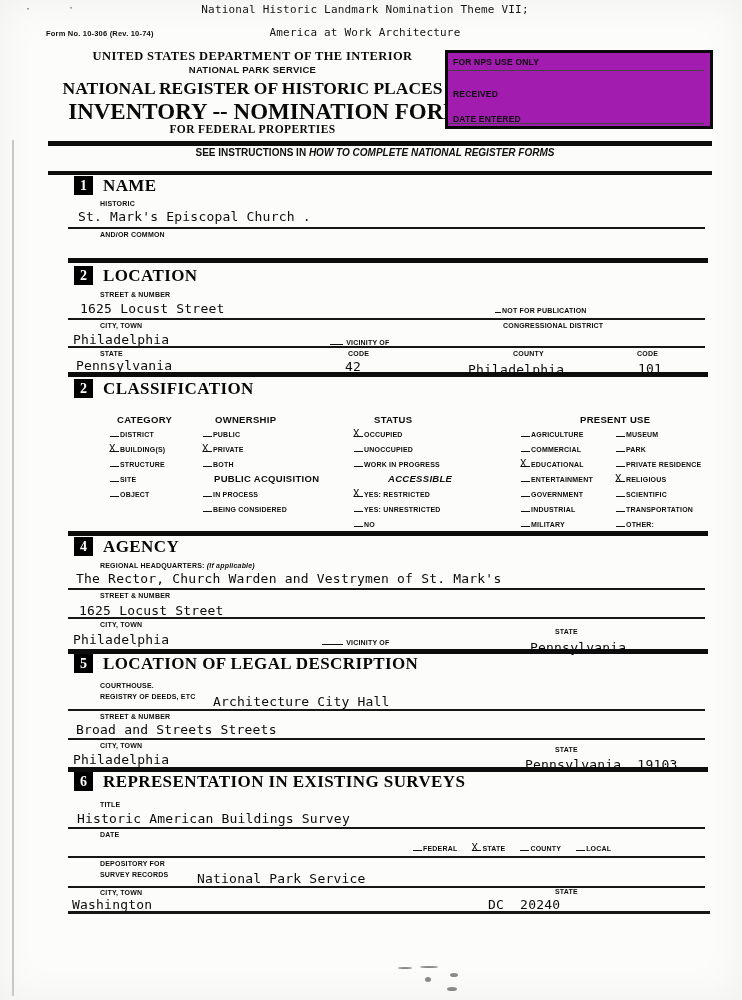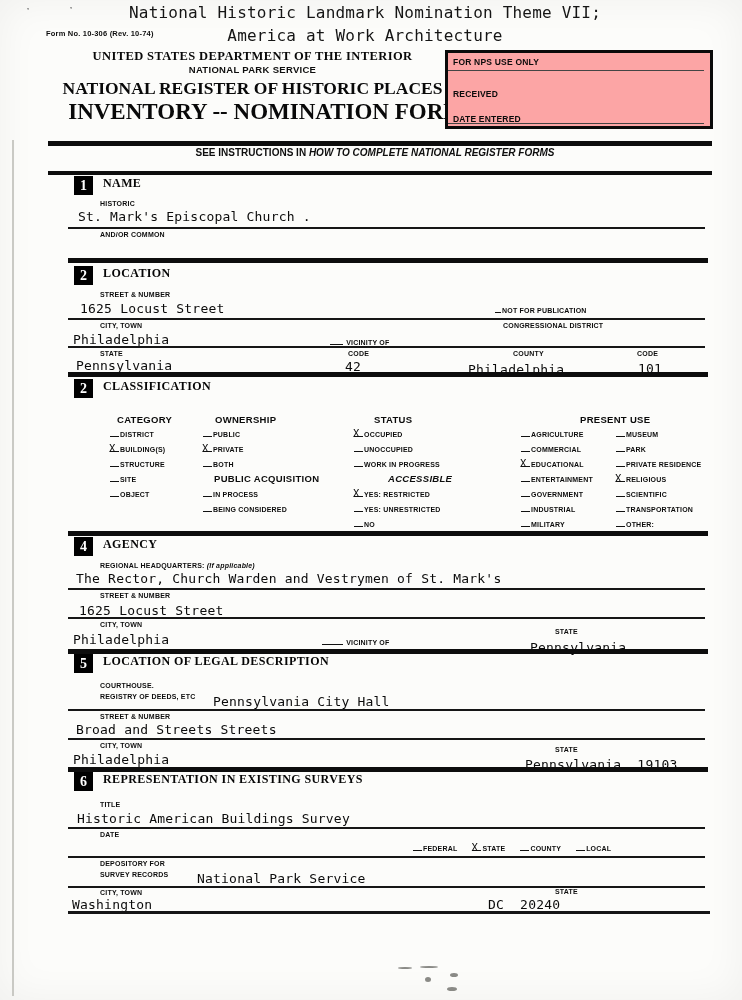--- a/index.html
+++ b/index.html
@@ -1,50 +1,50 @@
 <!DOCTYPE html>
 <html><head>
 <meta charset="utf-8">
 <style>
   html,body{margin:0;padding:0;background:#e9e9e6;}
   .page{position:relative;width:742px;height:1000px;background:#fcfcfa;overflow:hidden;
         box-shadow:inset 0 0 40px rgba(0,0,0,.05);font-family:"Liberation Sans",sans-serif;color:#0e0e0e;}
   .abs{position:absolute;white-space:nowrap;}
   
   .typed{font-family:"DejaVu Sans Mono",monospace;font-size:13px;letter-spacing:.2px;color:#0b0b0b;white-space:pre;}
-  .typed-sm{font-family:"DejaVu Sans Mono",monospace;font-size:16px;letter-spacing:.2px;color:#151515;white-space:pre;}
+  .typed-sm{font-family:"DejaVu Sans Mono",monospace;font-size:11px;letter-spacing:.2px;color:#151515;white-space:pre;}
   
   .lbl{font-weight:bold;font-size:7px;letter-spacing:.2px;color:#0d0d0d;}
   .lbl8{font-weight:bold;font-size:8.5px;letter-spacing:.2px;color:#0b0b0b;}
   
   .serif{font-family:"Liberation Serif",serif;font-weight:bold;color:#090909;}
   .rule{position:absolute;background:#0d0d0d;}
   .thin{position:absolute;background:#161616;height:1.8px;}
   
   .numbox{position:absolute;width:19px;height:19px;background:#000;color:#fff;
           font-family:"Liberation Serif",serif;font-weight:bold;font-size:14px;
           text-align:center;line-height:19px;}
   .sectitle{position:absolute;font-family:"Liberation Serif",serif;font-weight:bold;
-            font-size:12px;letter-spacing:.4px;color:#070707;}
+            font-size:17px;letter-spacing:.4px;color:#070707;}
   
   .bl{display:inline-block;width:9px;height:7px;border-bottom:1.7px solid #111;
       margin-right:1px;position:relative;vertical-align:baseline;}
   .bl.w6{width:6px}.bl.w13{width:13px}.bl.w21{width:21px}
   .opt{height:15px;line-height:10px;font-weight:bold;font-size:7px;letter-spacing:.2px;color:#0c0c0c;white-space:nowrap;}
   .opt[data-checked="true"] .bl::after{content:"X";position:absolute;left:-1px;bottom:-2px;
       font-family:"DejaVu Sans Mono",monospace;font-size:10.5px;font-weight:400;color:#0b0b0b;}
   .opt[data-type="header"]{font-size:9.5px;letter-spacing:.3px;}
   #col-own .opt[data-type="header"]{margin-left:11px;}
   #col-status .opt[data-type="header"]{margin-left:34px;font-style:italic;}
   .colhead{position:absolute;font-weight:bold;font-size:9.5px;letter-spacing:.3px;color:#0a0a0a;}
   
   .lvlrow{display:flex;}
   .lvlrow .opt{margin-right:15px;height:auto;}
   
-  .npsbox{position:absolute;left:445px;top:50px;width:262px;height:73px;border:3px solid #0a0a0a;background:#fca5a5;}
+  .npsbox{position:absolute;left:445px;top:50px;width:262px;height:73px;border:3px solid #0a0a0a;background:#a21caf;}
   
   .artifact{position:absolute;background:#8a8a86;border-radius:50%;}
   .vline{position:absolute;left:12px;top:140px;width:1.5px;height:856px;background:#c9c9c4;}
   .tick{position:absolute;font-size:9px;color:#333;}
 </style>
 </head>
 <body>
 
 <div class="page">
 
@@ -54,20 +54,21 @@
 
   <div class="abs typed-sm" style="left:100px;top:3px;width:530px;text-align:center;">National Historic Landmark Nomination Theme VII;</div>
   <div class="abs typed-sm" style="left:100px;top:26px;width:530px;text-align:center;">America at Work Architecture</div>
 
   <div class="abs lbl" style="left:46px;top:29px;font-size:7.5px;">Form No. 10-306 (Rev. 10-74)</div>
 
   <div class="abs serif" style="left:40px;top:49px;width:425px;text-align:center;font-size:12.5px;letter-spacing:.4px;">UNITED STATES DEPARTMENT OF THE INTERIOR</div>
   <div class="abs" style="left:40px;top:64px;width:425px;text-align:center;font-weight:bold;font-size:9.5px;letter-spacing:.3px;">NATIONAL PARK SERVICE</div>
   <div class="abs serif" style="left:40px;top:78px;width:425px;text-align:center;font-size:17.5px;">NATIONAL REGISTER OF HISTORIC PLACES</div>
   <div class="abs serif" style="left:40px;top:99px;width:425px;text-align:right;font-size:23px;">INVENTORY -- NOMINATION FORM</div>
+  <div class="abs serif" style="left:40px;top:123px;width:425px;text-align:center;font-size:11.5px;letter-spacing:.4px;">FOR FEDERAL PROPERTIES</div>
 
   <div class="npsbox">
     <div class="abs lbl8" style="left:5px;top:4px;">FOR NPS USE ONLY</div>
     <div class="thin" style="left:0;top:17px;width:256px;height:1.2px;background:#444;"></div>
     <div class="abs lbl8" style="left:5px;top:36px;">RECEIVED</div>
     <div class="abs lbl8" style="left:5px;top:61px;">DATE ENTERED</div>
     <div class="thin" style="left:0;top:70px;width:256px;height:1.2px;background:#444;"></div>
   </div>
 
   <div class="rule" style="left:48px;top:141px;width:664px;height:4.5px;"></div>
@@ -171,21 +172,21 @@
   <div class="abs lbl" style="left:555px;top:628px;">STATE</div>
   <div class="abs typed" style="left:73px;top:632px;">Philadelphia</div>
   <div class="abs opt" style="left:322px;top:637px;"><span class="bl w21"></span>&nbsp;<span>VICINITY OF</span></div>
   <div class="abs typed" style="left:530px;top:640px;">Pennsylvania</div>
   <div class="rule" style="left:68px;top:649px;width:640px;height:4.5px;"></div>
 
   <div class="numbox" style="left:74px;top:654px;">5</div>
   <div class="sectitle" style="left:103px;top:654px;font-family:Liberation Serif, serif;">LOCATION OF LEGAL DESCRIPTION</div>
   <div class="abs lbl" style="left:100px;top:682px;">COURTHOUSE.</div>
   <div class="abs lbl" style="left:100px;top:693px;">REGISTRY OF DEEDS, ETC</div>
-  <div class="abs typed" style="left:213px;top:694px;">Pennsylvania City Hall</div>
+  <div class="abs typed" style="left:213px;top:694px;">Architecture City Hall</div>
   <div class="thin" style="left:68px;top:709px;width:637px;"></div>
   <div class="abs lbl" style="left:100px;top:713px;">STREET &amp; NUMBER</div>
   <div class="abs typed" style="left:76px;top:722px;">Broad and Streets Streets</div>
   <div class="thin" style="left:68px;top:738px;width:637px;"></div>
   <div class="abs lbl" style="left:100px;top:742px;">CITY, TOWN</div>
   <div class="abs lbl" style="left:555px;top:746px;">STATE</div>
   <div class="abs typed" style="left:73px;top:752px;">Philadelphia</div>
   <div class="abs typed" style="left:525px;top:757px;">Pennsylvania  19103</div>
   <div class="rule" style="left:68px;top:767px;width:640px;height:4.5px;"></div>
 

